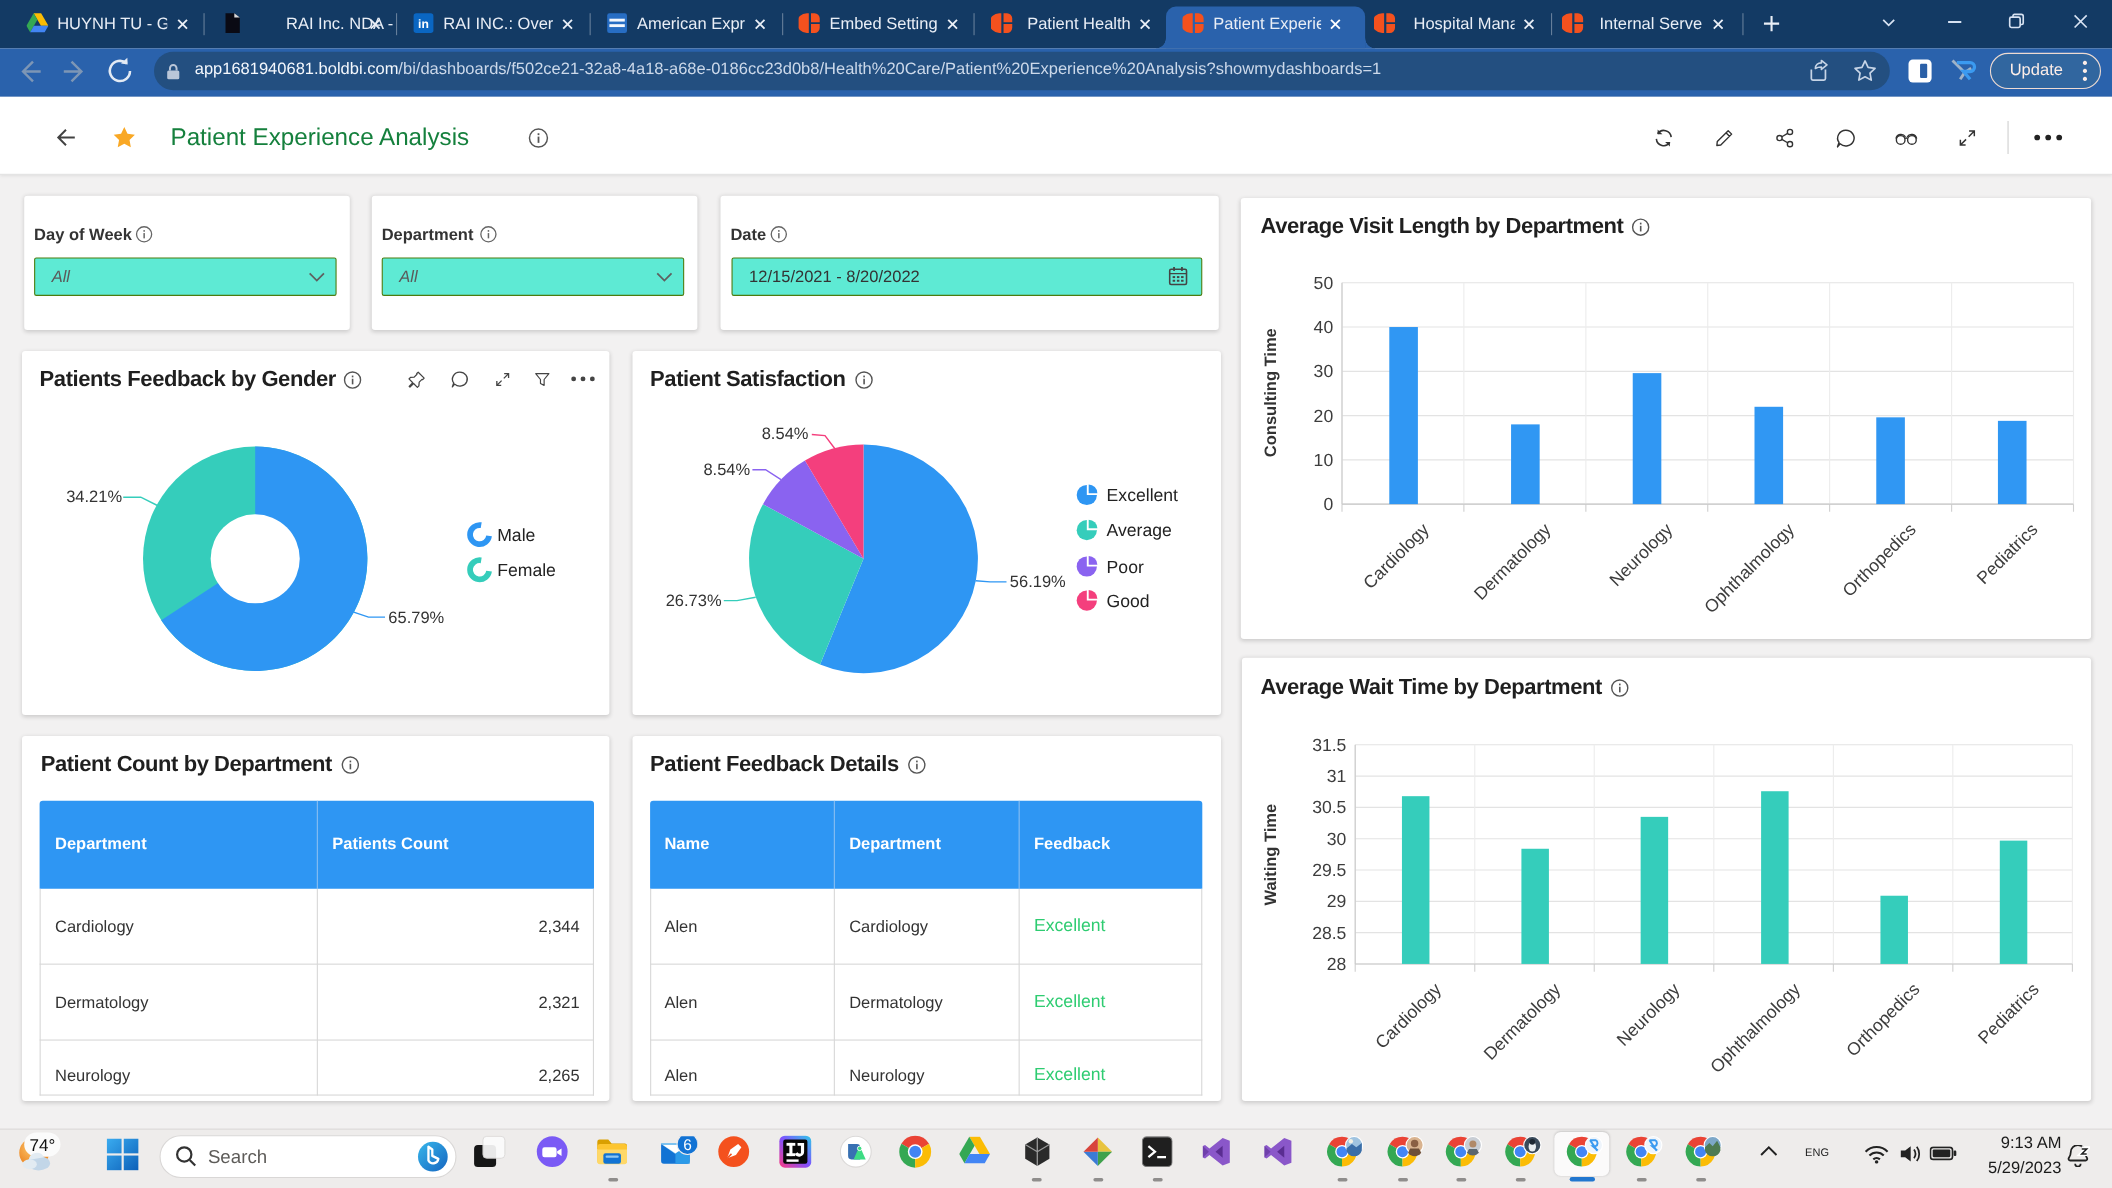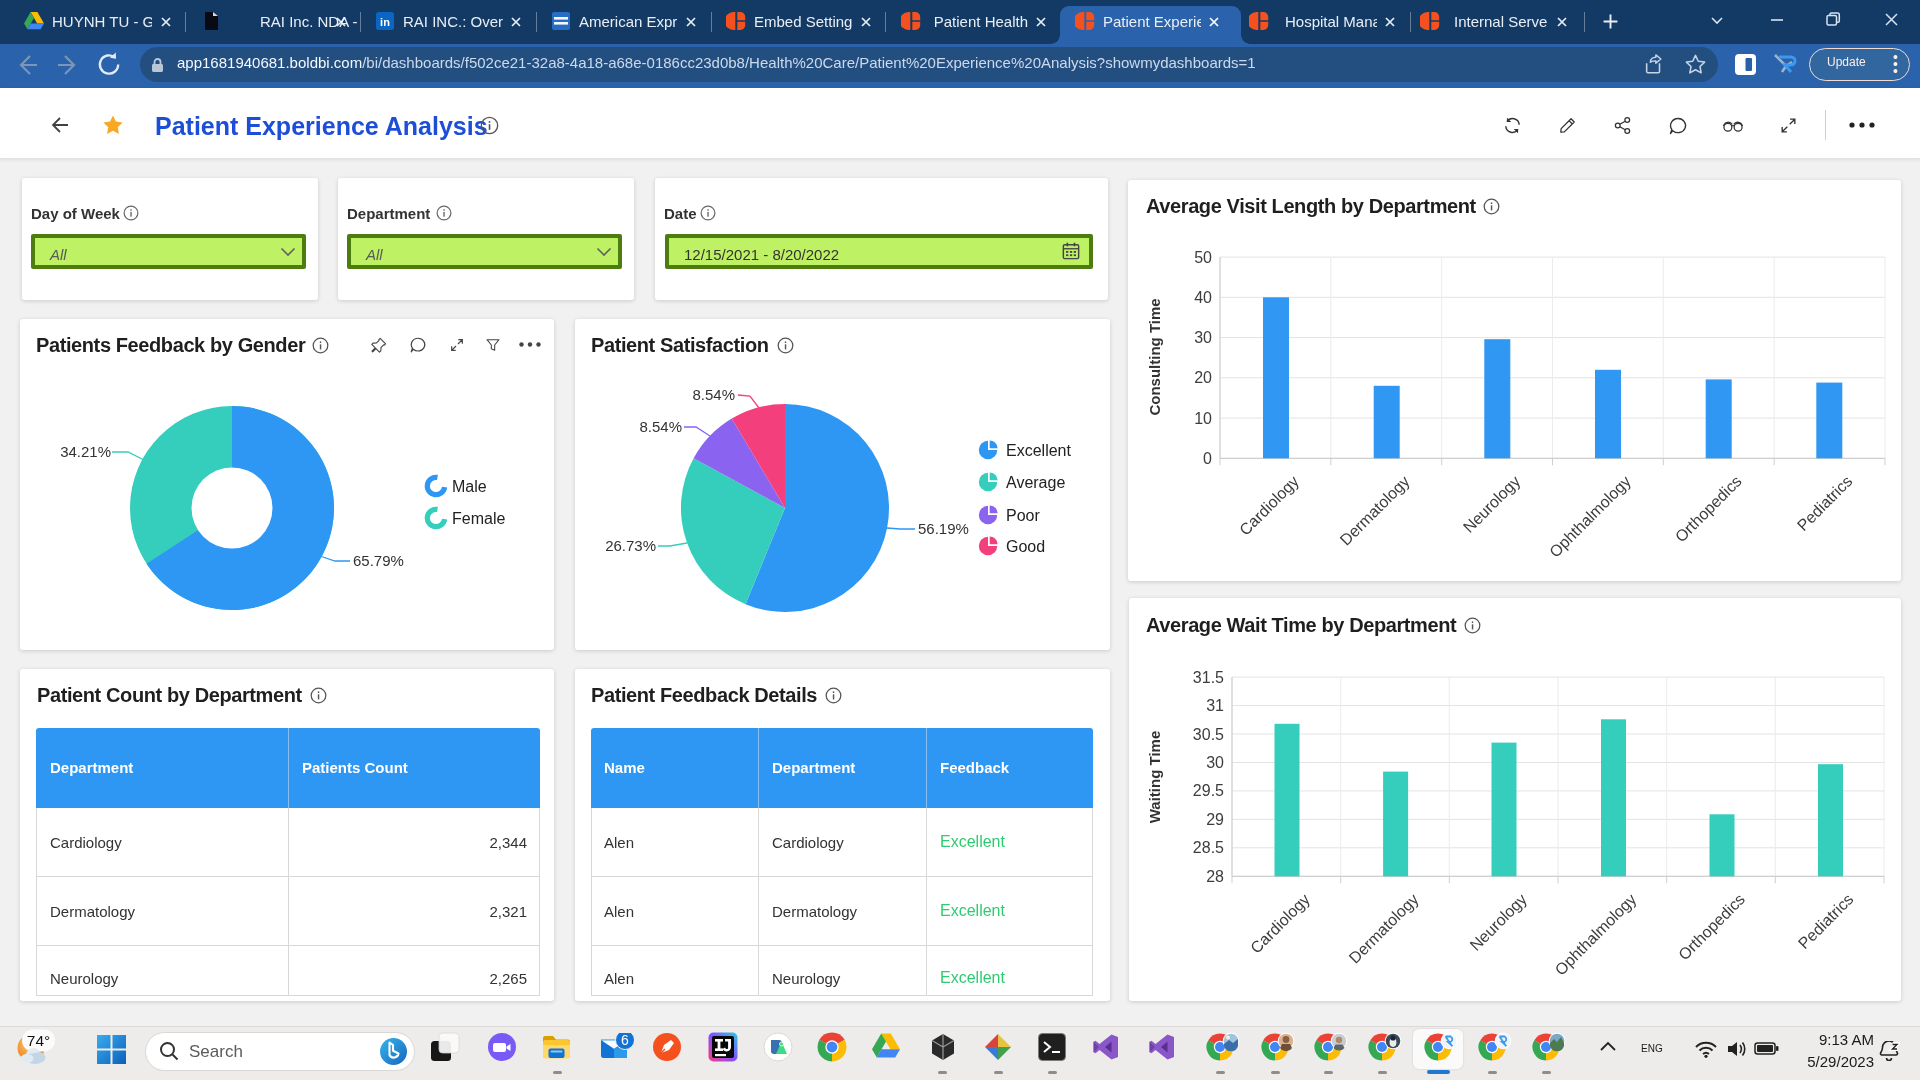--- a/index.html
+++ b/index.html
@@ -15,21 +15,21 @@
 .fav { position:absolute; top:11px; width:20px; height:20px; }
 #activetab { position:absolute; left:1060px; top:6px; width:181px; height:38px; background:#2a62ac; border-radius:9px 9px 0 0; }
 #activetab:before, #activetab:after { content:""; position:absolute; bottom:0; width:9px; height:9px; }
 #activetab:before { left:-9px; background:radial-gradient(circle 9px at 0 0, transparent 8.5px, #2a62ac 9px); }
 #activetab:after { right:-9px; background:radial-gradient(circle 9px at 100% 0, transparent 8.5px, #2a62ac 9px); }
 
 #dashheader { left:0; top:88px; width:1920px; height:71px; background:#fff; border-bottom:1px solid #e2e2e2; box-shadow:0 1px 3px rgba(0,0,0,0.08); z-index:5; }
 .card { position:absolute; background:#fff; border-radius:3px; box-shadow:0 1px 4px rgba(0,0,0,0.16); }
 .ctitle { position:absolute; font-size:20px; font-weight:bold; color:#1f1f1f; letter-spacing:-0.4px; white-space:nowrap; }
 .flabel { position:absolute; font-size:15px; font-weight:bold; color:#333; }
-.fselect { position:absolute; height:35px; background:#bef264; border:4px solid #4d7c0f; border-radius:2px; }
+.fselect { position:absolute; height:35px; background:#5eead4; border:1px solid #4d7c0f; border-radius:2px; }
 .fall { position:absolute; left:15px; top:8px; font-style:italic; font-size:15px; color:#5a5a5a; }
 
 .thead { position:absolute; background:#2e96f3; }
 .th { position:absolute; color:#fff; font-weight:bold; font-size:15px; }
 .td { position:absolute; font-size:15px; color:#333; }
 .rowline { position:absolute; background:#d8d8d8; height:1px; }
 .colline { position:absolute; background:#d8d8d8; width:1px; }
 
 #taskbar { left:0; top:1026px; width:1920px; height:54px; background:#eeeceb; border-top:1px solid #dcdad9; }
 .tbtxt { position:absolute; font-size:14px; color:#1a1a1a; }
@@ -173,30 +173,30 @@
   </svg>
 <svg class="abs" style="left:1733px;top:52px;width:25px;height:25px;" viewBox="0 0 25 25">
     <rect x="2" y="2" width="21" height="21" rx="4" fill="#fff"></rect>
     <rect x="12.5" y="6" width="6.5" height="13" rx="1" fill="#2a60a7"></rect>
   </svg>
 <svg class="abs" style="left:1771px;top:51px;width:27px;height:27px;" viewBox="0 0 27 27">
     <path d="M4 4 L15 15 M15 15 L11 21 M15 15 L21 11" stroke="#9fb3c8" stroke-width="2.6" fill="none"></path>
     <path d="M8 6 H20 a3.5 3.5 0 0 1 0 8 H14 L20 21" stroke="#3b9af0" stroke-width="3" fill="none"></path>
   </svg>
 <div class="abs" style="left:1809px;top:48px;width:101px;height:33px;border:1.5px solid #eedbd2;border-radius:17px;background:#31669f;"></div>
-<div class="abs" style="left:1827px;top:55px;font-size:12px;color:#fdeee8;">Update</div>
+<div class="abs" style="left:1827px;top:55px;font-size:15px;color:#fdeee8;">Update</div>
 <div class="abs" style="left:1893px;top:54px;color:#fdeee8;font-size:14px;letter-spacing:0;line-height:7px;width:4px;">•<br>•<br>•</div>
 <div class="abs" id="dashheader"></div>
 <svg class="abs" style="left:47px;top:113px;width:24px;height:24px;z-index:6;" viewBox="0 0 24 24">
     <path d="M13 5 L6 12 L13 19 M6 12 H21" stroke="#424242" stroke-width="1.8" fill="none"></path>
   </svg>
 <svg class="abs" style="left:102px;top:114px;width:22px;height:22px;z-index:6;" viewBox="0 0 24 24">
     <path d="M12 1.5 L15.2 8.3 L22.5 9.3 L17.2 14.4 L18.5 21.7 L12 18.2 L5.5 21.7 L6.8 14.4 L1.5 9.3 L8.8 8.3 Z" fill="#f9a825"></path>
   </svg>
-<div class="abs" style="left:155px;top:112px;font-size:25px;font-weight:bold;color:#1d4ed8;z-index:6;">Patient Experience Analysis</div>
+<div class="abs" style="left:155px;top:112px;font-size:22px;font-weight:normal;color:#15803d;z-index:6;">Patient Experience Analysis</div>
 <svg class="abs" style="left:480px;top:116px;width:19px;height:19px;z-index:6;" viewBox="0 0 20 20">
     <circle cx="10" cy="10" r="8.6" fill="none" stroke="#555" stroke-width="1.4"></circle>
     <rect x="9.2" y="8.6" width="1.7" height="6" fill="#555"></rect>
     <rect x="9.2" y="5.4" width="1.7" height="1.8" fill="#555"></rect>
   </svg>
 
 <svg class="abs" style="left:1503px;top:116px;width:19px;height:19px;z-index:6;" viewBox="0 0 24 24">
     <path d="M20.5 11 a8.5 8.5 0 0 0 -15.5 -4 M3.5 13 a8.5 8.5 0 0 0 15.5 4" stroke="#333" stroke-width="1.8" fill="none"></path>
     <path d="M5 2.2 L5 7.6 L10.4 7.6 Z" fill="#333"></path>
     <path d="M19 21.8 L19 16.4 L13.6 16.4 Z" fill="#333"></path>

